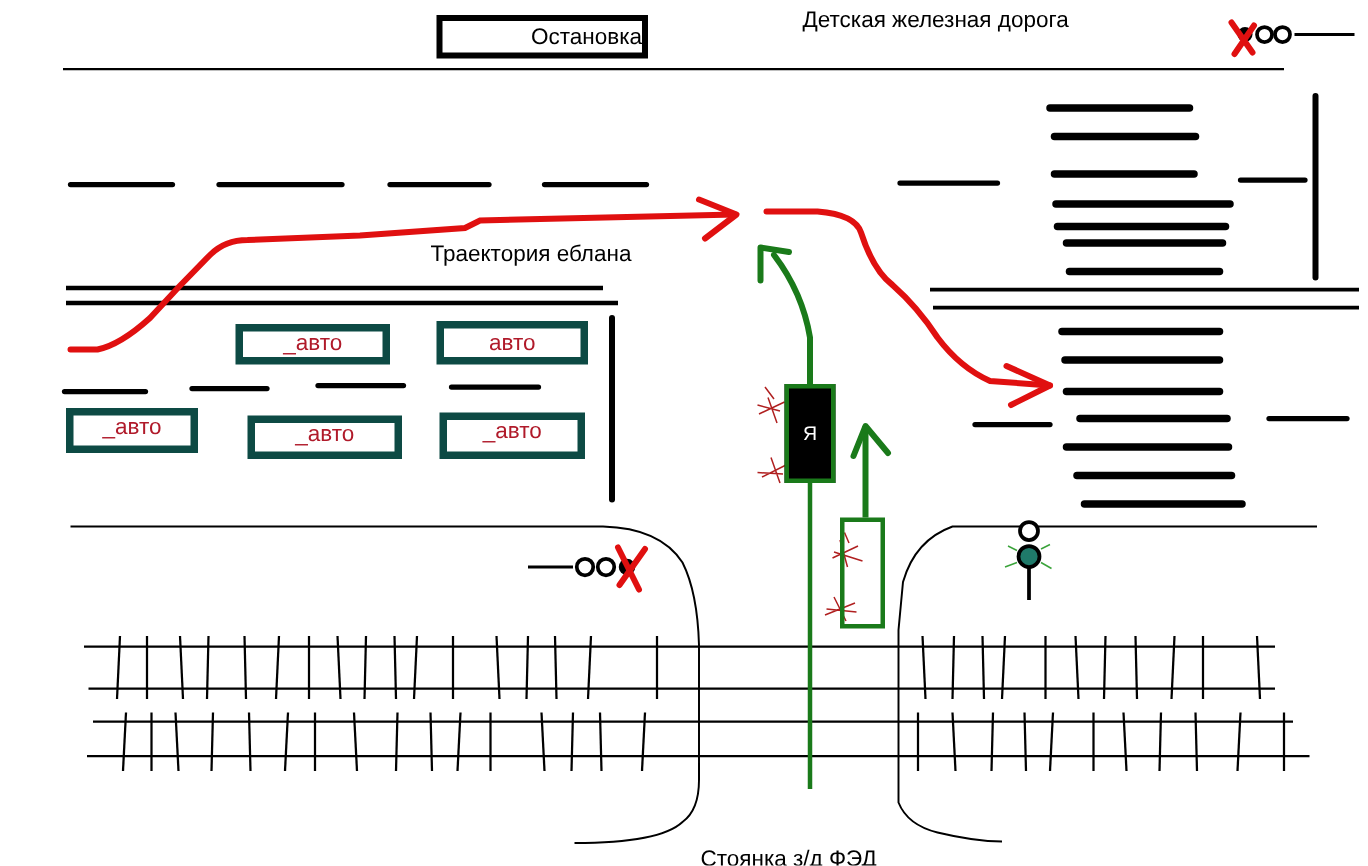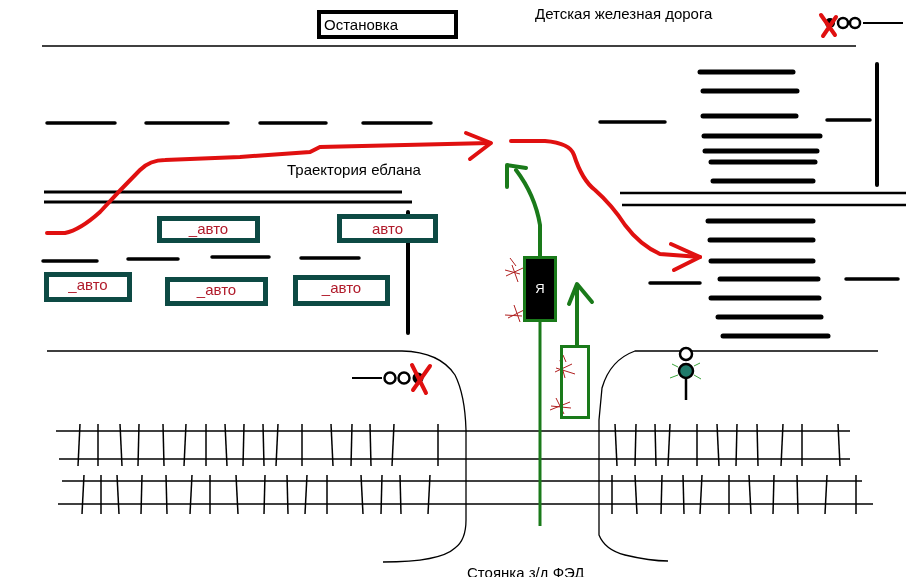--- a/index.html
+++ b/index.html
@@ -1,19 +1,19 @@
 <!DOCTYPE html>
 <html><head>
 <meta charset="utf-8">
 <style>
   html, body { margin:0; padding:0; background:#ffffff; }
   body { width:912px; height:577px; position:relative; overflow:hidden; font-family:"Liberation Sans", sans-serif; }
   #scene { position:absolute; left:0; top:0; width:912px; height:577px; }
   .label { position:absolute; font-family:"Liberation Sans", sans-serif; font-size:15px; color:#000; white-space:nowrap; }
-  .stop-box { position:absolute; left:317px; top:10px; width:130px; height:21px; border:4px solid #000; background:#fff; font-size:15px; line-height:21px; padding-left:3px; box-sizing:content-box; }
+  .stop-box { position:absolute; left:291px; top:10px; width:130px; height:21px; border:4px solid #000; background:#fff; font-size:15px; line-height:21px; padding-left:3px; box-sizing:content-box;text-align:right; }
   .car { position:absolute; border:5px solid #0d4a44; background:#fff; box-sizing:border-box; color:#b01a2a; font-size:15px; text-align:center; line-height:16px; }
   .me-car { position:absolute; left:523px; top:256px; width:34px; height:66px; background:#000; border:3px solid #1a7a1a; box-sizing:border-box; color:#fff; font-size:13px; text-align:center; line-height:60px; }
   .green-car { position:absolute; left:560px; top:345px; width:30px; height:74px; border:3px solid #1a7a1a; box-sizing:border-box; background:transparent; }
 </style>
 </head>
 <body>
 
 <svg id="scene" width="912" height="577" viewBox="0 0 912 577" xmlns="http://www.w3.org/2000/svg">
 
   <line x1="42" y1="46" x2="856" y2="46" stroke="#000" stroke-width="1.5"></line>
@@ -183,19 +183,19 @@
     </g>
   </g>
 </svg>
 
 <div class="stop-box">Остановка</div>
 <div class="label" style="left:535px;top:5px;">Детская железная дорога</div>
 <div class="label" style="left:287px;top:161px;text-align:center;">Траектория еблана</div>
 <div class="label" style="left:467px;top:564px;">Стоянка з/д ФЭД</div>
 
 <div class="car" style="left:157px;top:216px;width:103px;height:27px;">_авто</div>
-<div class="car" style="left:291px;top:214px;width:101px;height:29px;line-height:20px;margin-left:46px;">авто</div>
+<div class="car" style="left:291px;top:214px;width:101px;height:29px;line-height:20px;">авто</div>
 <div class="car" style="left:44px;top:272px;width:88px;height:30px;">_авто</div>
 <div class="car" style="left:165px;top:277px;width:103px;height:29px;">_авто</div>
 <div class="car" style="left:293px;top:275px;width:97px;height:31px;">_авто</div>
 
 <div class="me-car">Я</div>
 <div class="green-car"></div>
 
 </body></html>

